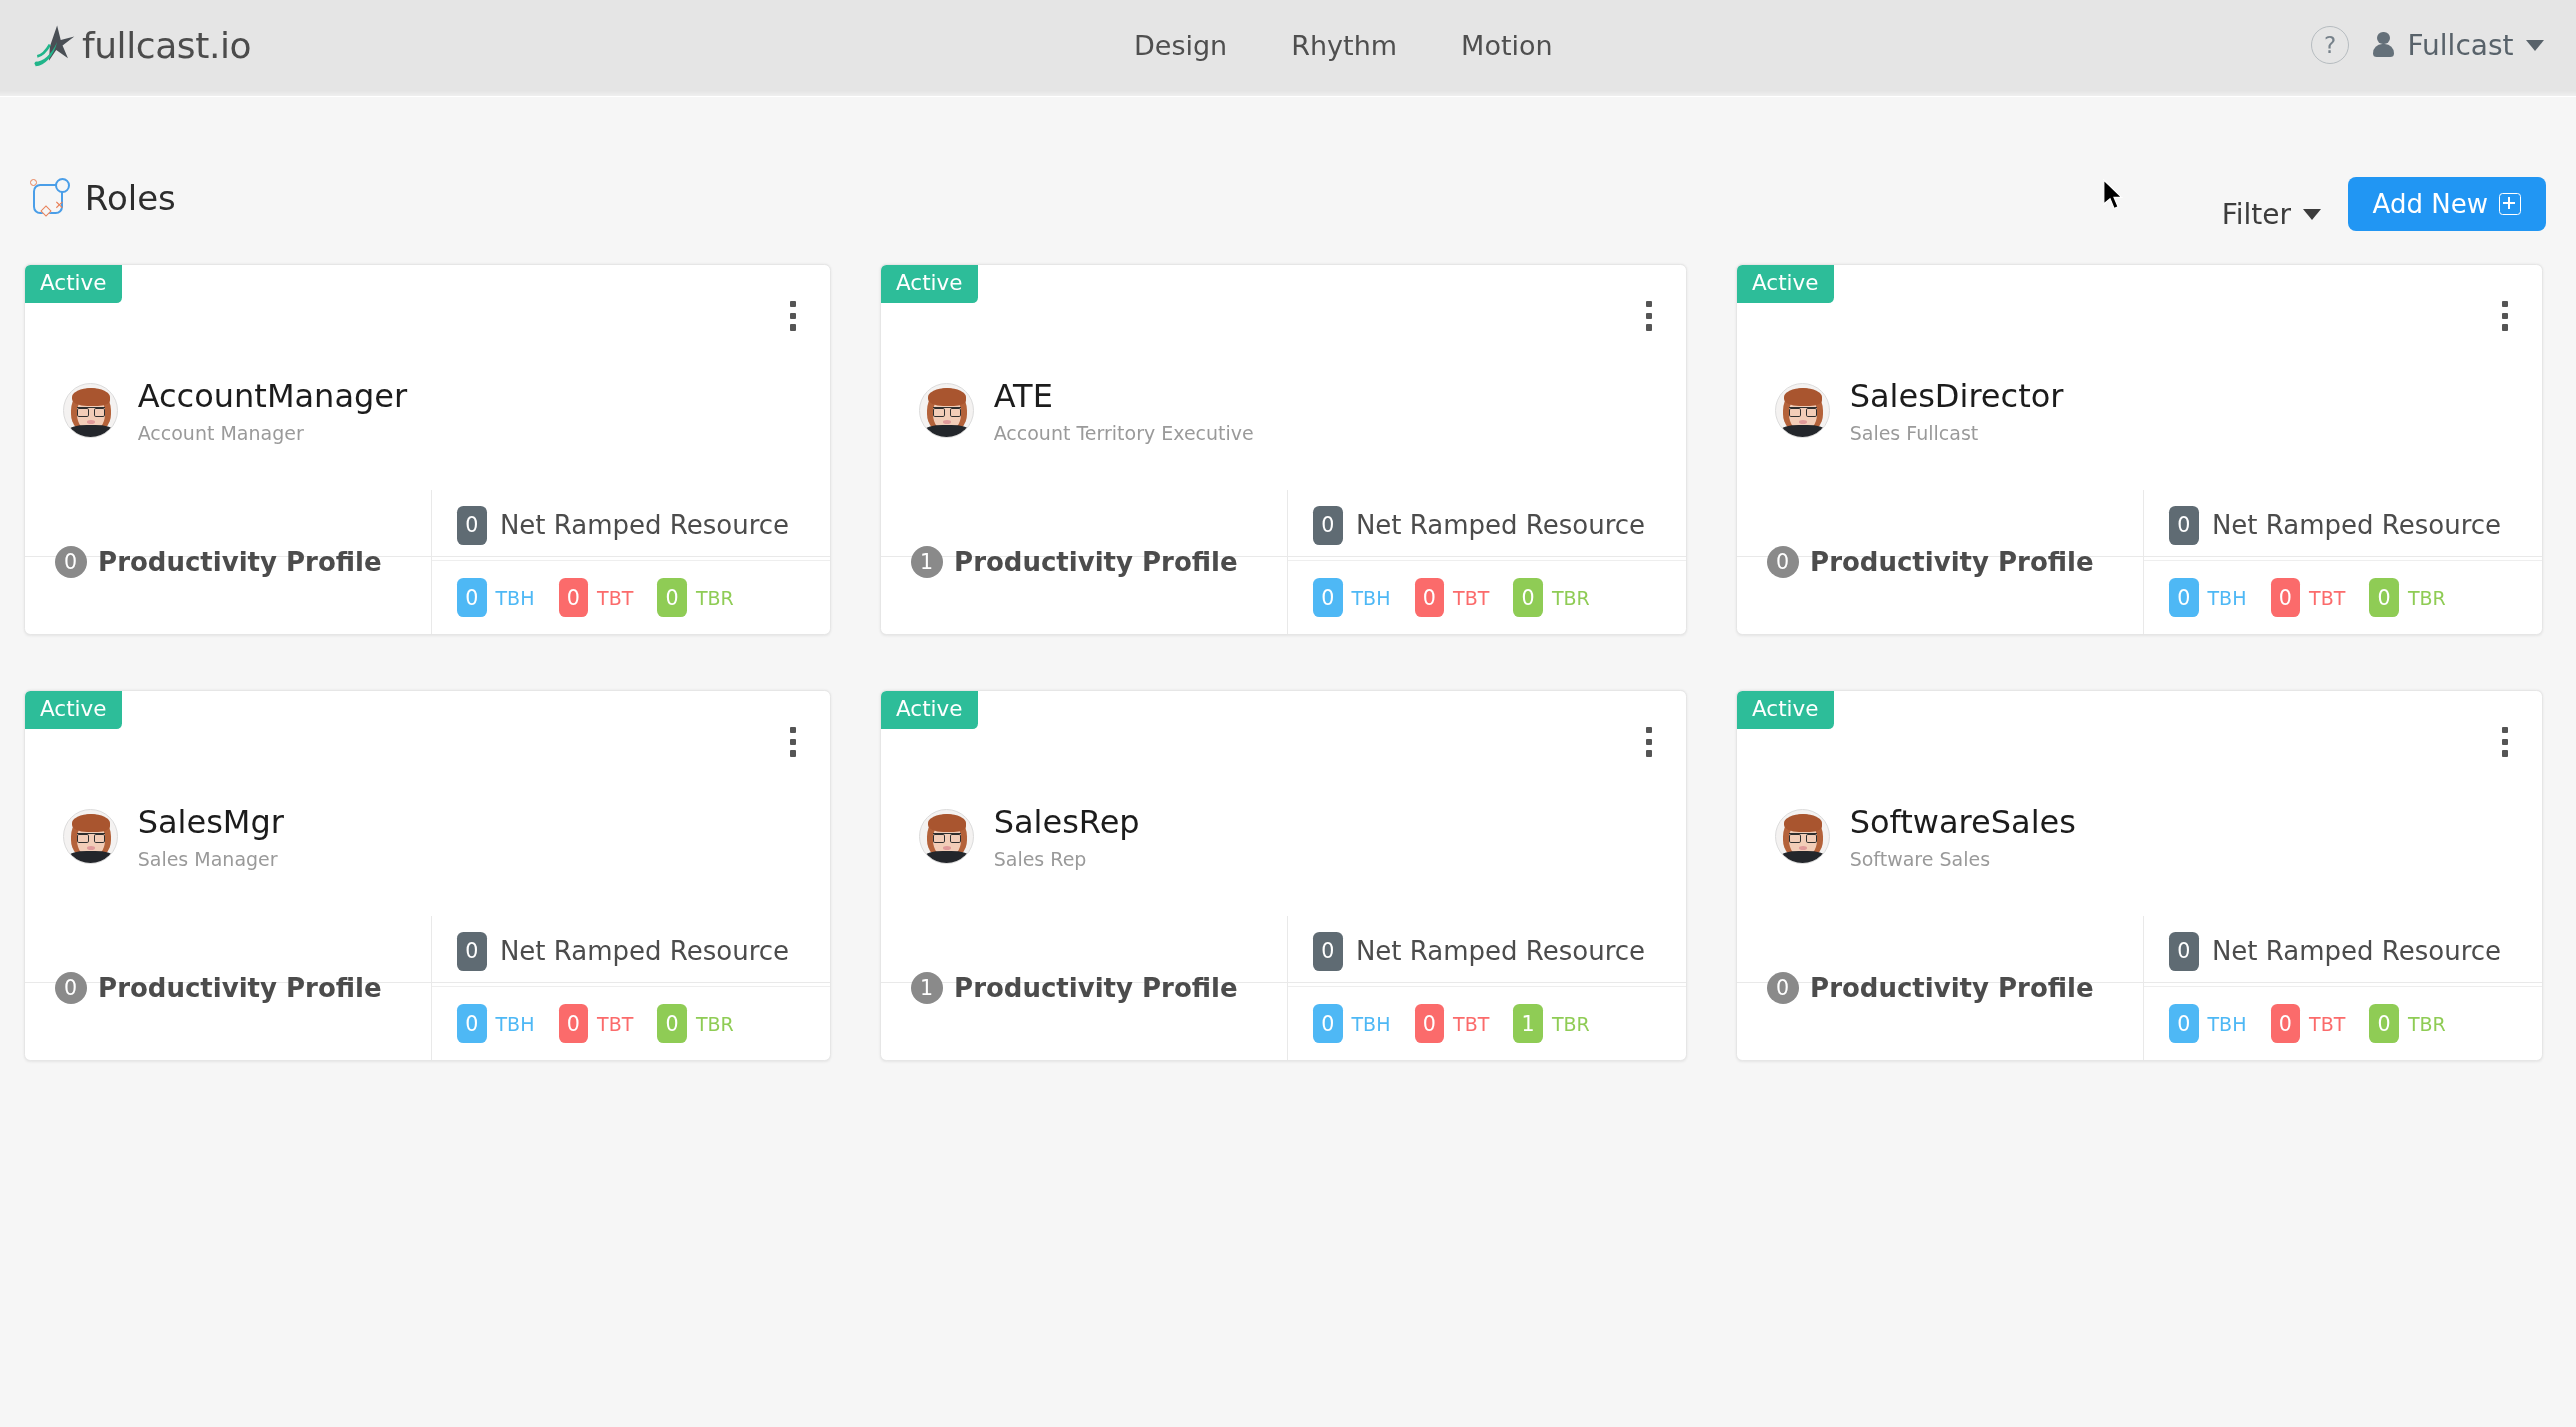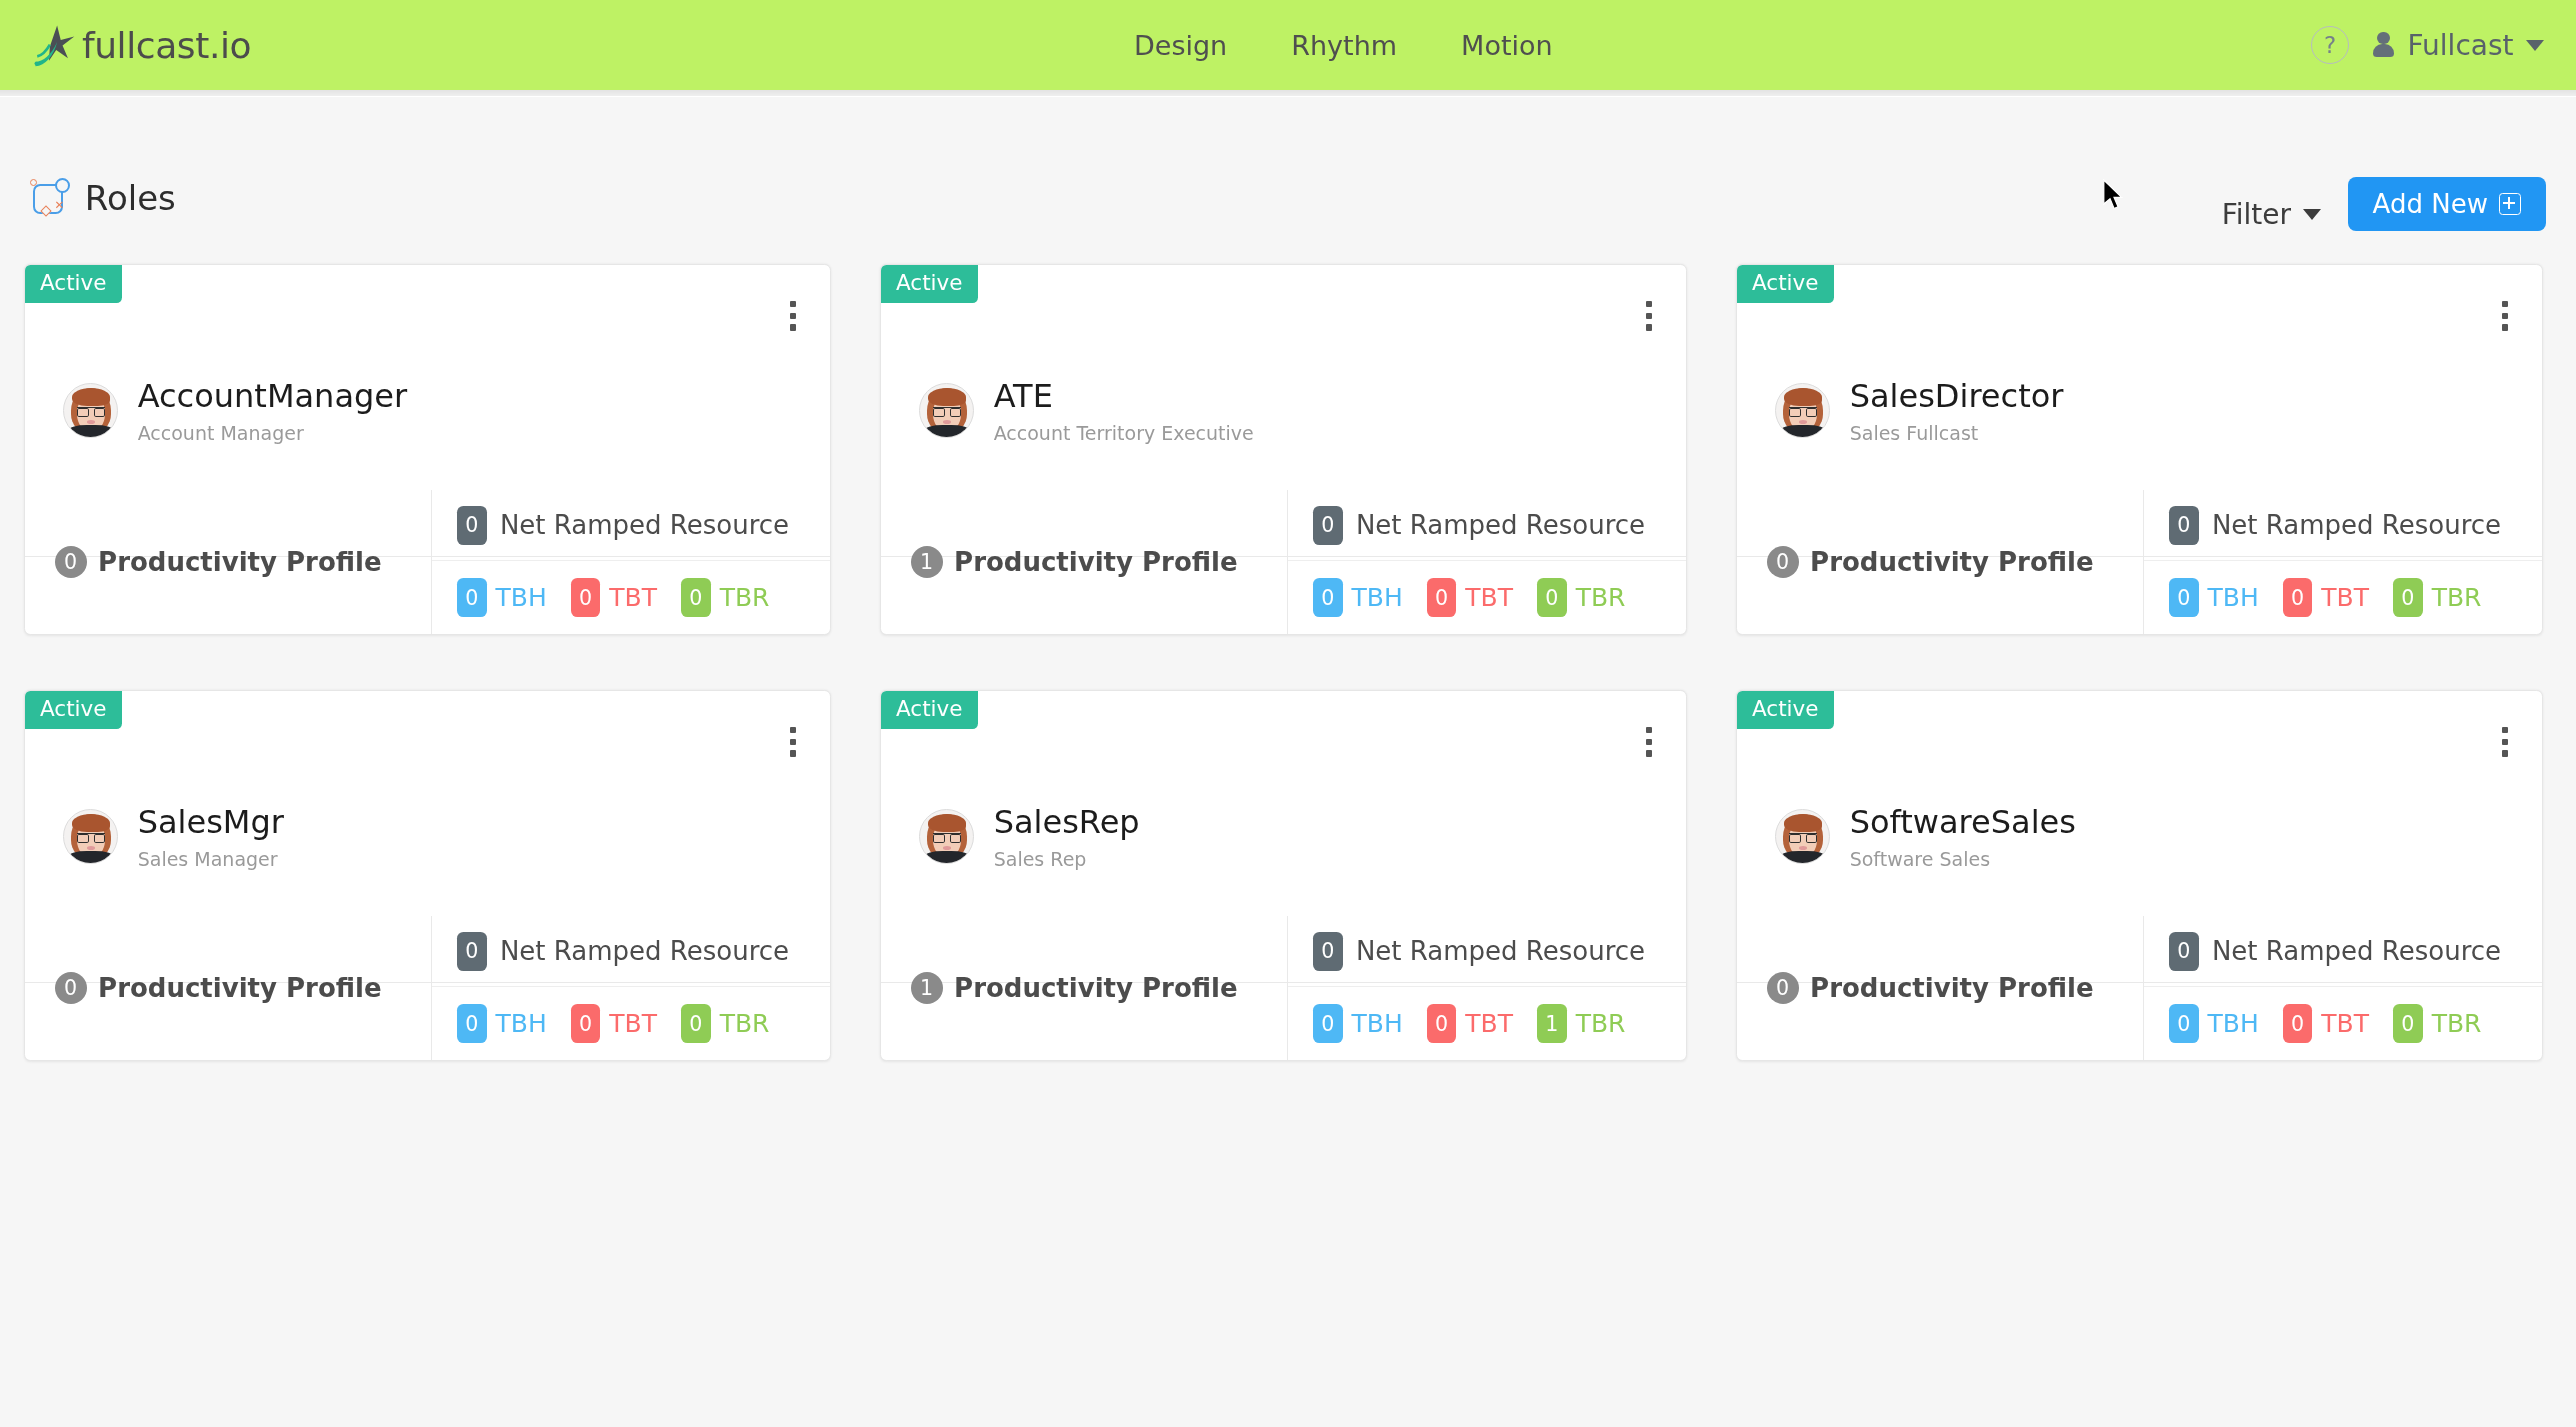--- a/index.html
+++ b/index.html
@@ -6,21 +6,21 @@
   html, body {
     width:2576px; height:1428px;
     font-family:"Liberation Sans", sans-serif;
     background:#ffffff;
     overflow:hidden;
   }
 
   
   .topbar{
     position:absolute; top:0; left:0; width:2576px; height:90px;
-    background:#bef264;
+    background:#e5e5e5;
     display:flex; align-items:center;
   }
   .logo-wrap{
     position:absolute; left:29.5px; top:22.4px;
     display:flex; align-items:center; gap:5.4px;
   }
   .logo-mark{ width:47px; height:47px; position:relative; }
   .logo-text{
     font-size:36px; color:#4c4c4c; letter-spacing:-0.4px;
     font-family:"DejaVu Sans", sans-serif; font-weight:500;
@@ -229,21 +229,21 @@
     display:flex;align-items:center;justify-content:center;
     font-family:"DejaVu Sans", sans-serif; flex:none;
   }
   .nrr-label{ font-size:26px; color:#4c4c4c; font-family:"DejaVu Sans", sans-serif; }
   .tb-unit{ display:flex; align-items:center; gap:9px; margin-right:12.5px; }
   .tb-chip{
     width:29.5px;height:39px;border-radius:6.3px;color:#fff;font-size:20.6px;
     display:flex;align-items:center;justify-content:center;
     font-family:"DejaVu Sans", sans-serif; flex:none;
   }
-  .tb-text{ font-size:25px; font-family:"DejaVu Sans", sans-serif; }
+  .tb-text{ font-size:19px; font-family:"DejaVu Sans", sans-serif; }
   .c-tbh{ background:#4eb8f5; } .t-tbh{ color:#4eb8f5; }
   .c-tbt{ background:#fb6b6b; } .t-tbt{ color:#fb6b6b; }
   .c-tbr{ background:#8fcc55; } .t-tbr{ color:#8fcc55; }
 
   .cursor{
     position:absolute; left:2102px; top:179px; width:25px; height:34px;
     pointer-events:none;
   }
 </style>
 </head>

